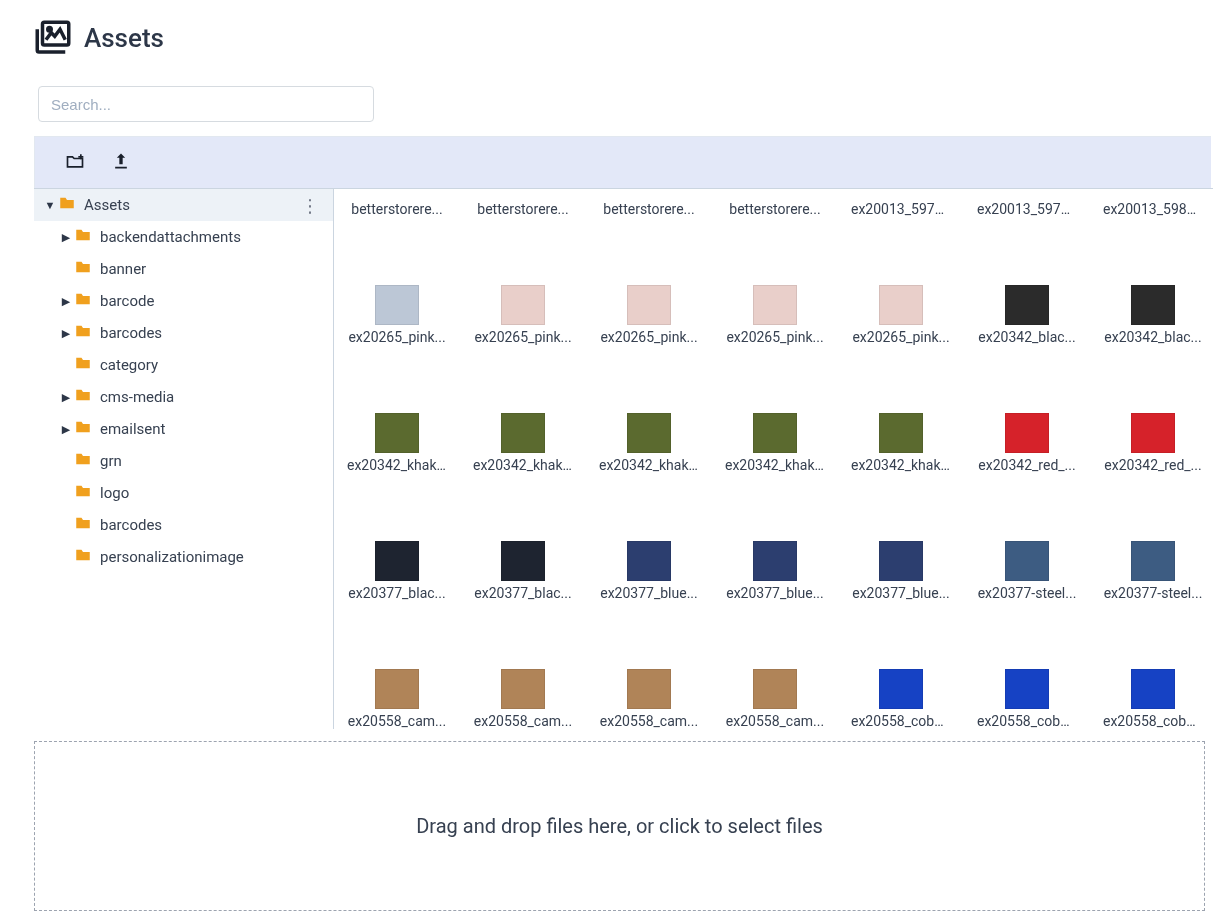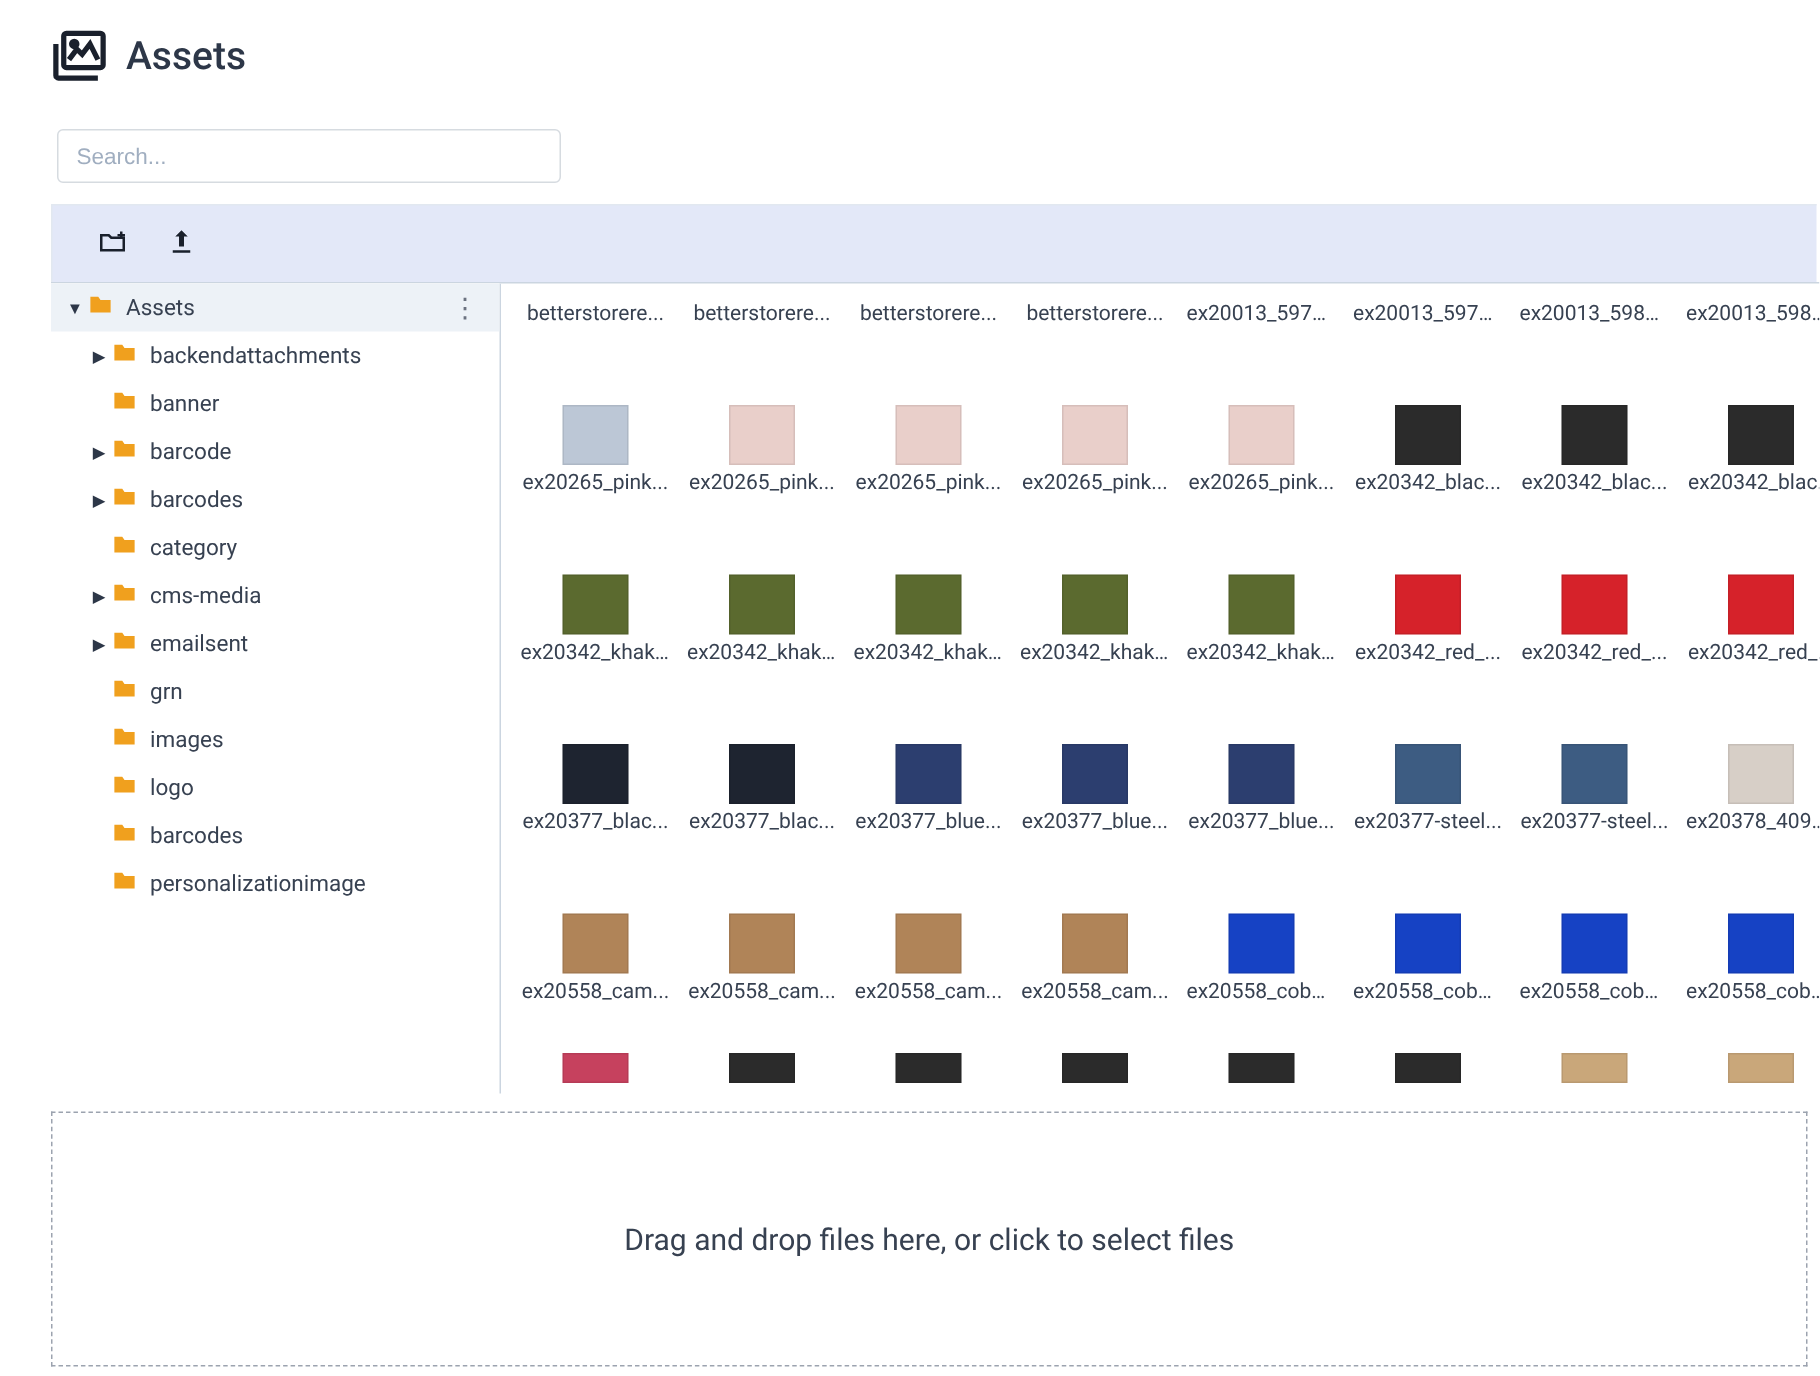--- a/index.html
+++ b/index.html
@@ -17,21 +17,21 @@
 .tree-root { }
 .tree-row { display: flex; align-items: center; height: 32px; padding-right: 8px; font-size: 15px; color: #374151; cursor: pointer; position: relative; }
 .tree-row.selected { background: #edf2f7; }
 .tree-caret { width: 16px; display: flex; justify-content: center; font-size: 11px; color: #2d3748; }
 .tree-indent-0 { padding-left: 8px; }
 .tree-indent-1 { padding-left: 24px; }
 .folder-svg { width: 18px; height: 18px; margin-right: 8px; flex-shrink:0; }
 .tree-label { flex: 1; white-space: nowrap; overflow: hidden; text-overflow: ellipsis; }
 .more-btn { color: #6b7280; font-size: 18px; padding: 0 6px; }
 .grid-area { flex: 1; padding: 8px 8px; overflow: hidden; max-height: 540px; }
-.grid { display: grid; grid-template-columns: repeat(8, 110px); gap: 1px; }
+.grid { display: grid; grid-template-columns: repeat(8, 110px); gap: 16px; }
 .cell { width: 110px; display: flex; flex-direction: column; align-items: center; padding-bottom: 12px; cursor:pointer; }
 .thumb-wrap { height: 80px; display:flex; align-items:flex-end; justify-content:center; }
 .thumb { width: 44px; height: 40px; background: #d4c8c0; border: 1px solid rgba(0,0,0,0.08); }
 .cell-label { font-size: 14px; color: #374151; text-align: center; max-width: 100px; white-space: nowrap; overflow: hidden; text-overflow: ellipsis; margin-top: 4px; }
 .row0 .thumb-wrap { height: 0; }
 .dropzone { margin: 12px 8px 8px 34px; border: 1px dashed #9ca3af; height: 170px; display: flex; align-items: center; justify-content: center; font-size: 20px; color: #374151; text-align: right; }
 </style>
 </head>
 <body>
 
@@ -137,27 +137,20 @@
             <span><svg class="folder-svg" viewBox="0 0 24 24" fill="#f0a01e">
                 <path d="M3 5h7l2 3h9v11H3z"></path>
               </svg></span>
             <span class="tree-label">grn</span>
           </div>
           <div class="tree-row tree-indent-1">
             <span class="tree-caret"></span>
             <span><svg class="folder-svg" viewBox="0 0 24 24" fill="#f0a01e">
                 <path d="M3 5h7l2 3h9v11H3z"></path>
               </svg></span>
-            <span class="tree-label">images</span>
-          </div>
-          <div class="tree-row tree-indent-1">
-            <span class="tree-caret"></span>
-            <span><svg class="folder-svg" viewBox="0 0 24 24" fill="#f0a01e">
-                <path d="M3 5h7l2 3h9v11H3z"></path>
-              </svg></span>
             <span class="tree-label">logo</span>
           </div>
           <div class="tree-row tree-indent-1">
             <span class="tree-caret"></span>
             <span><svg class="folder-svg" viewBox="0 0 24 24" fill="#f0a01e">
                 <path d="M3 5h7l2 3h9v11H3z"></path>
               </svg></span>
             <span class="tree-label">barcodes</span>
           </div>
           <div class="tree-row tree-indent-1">

